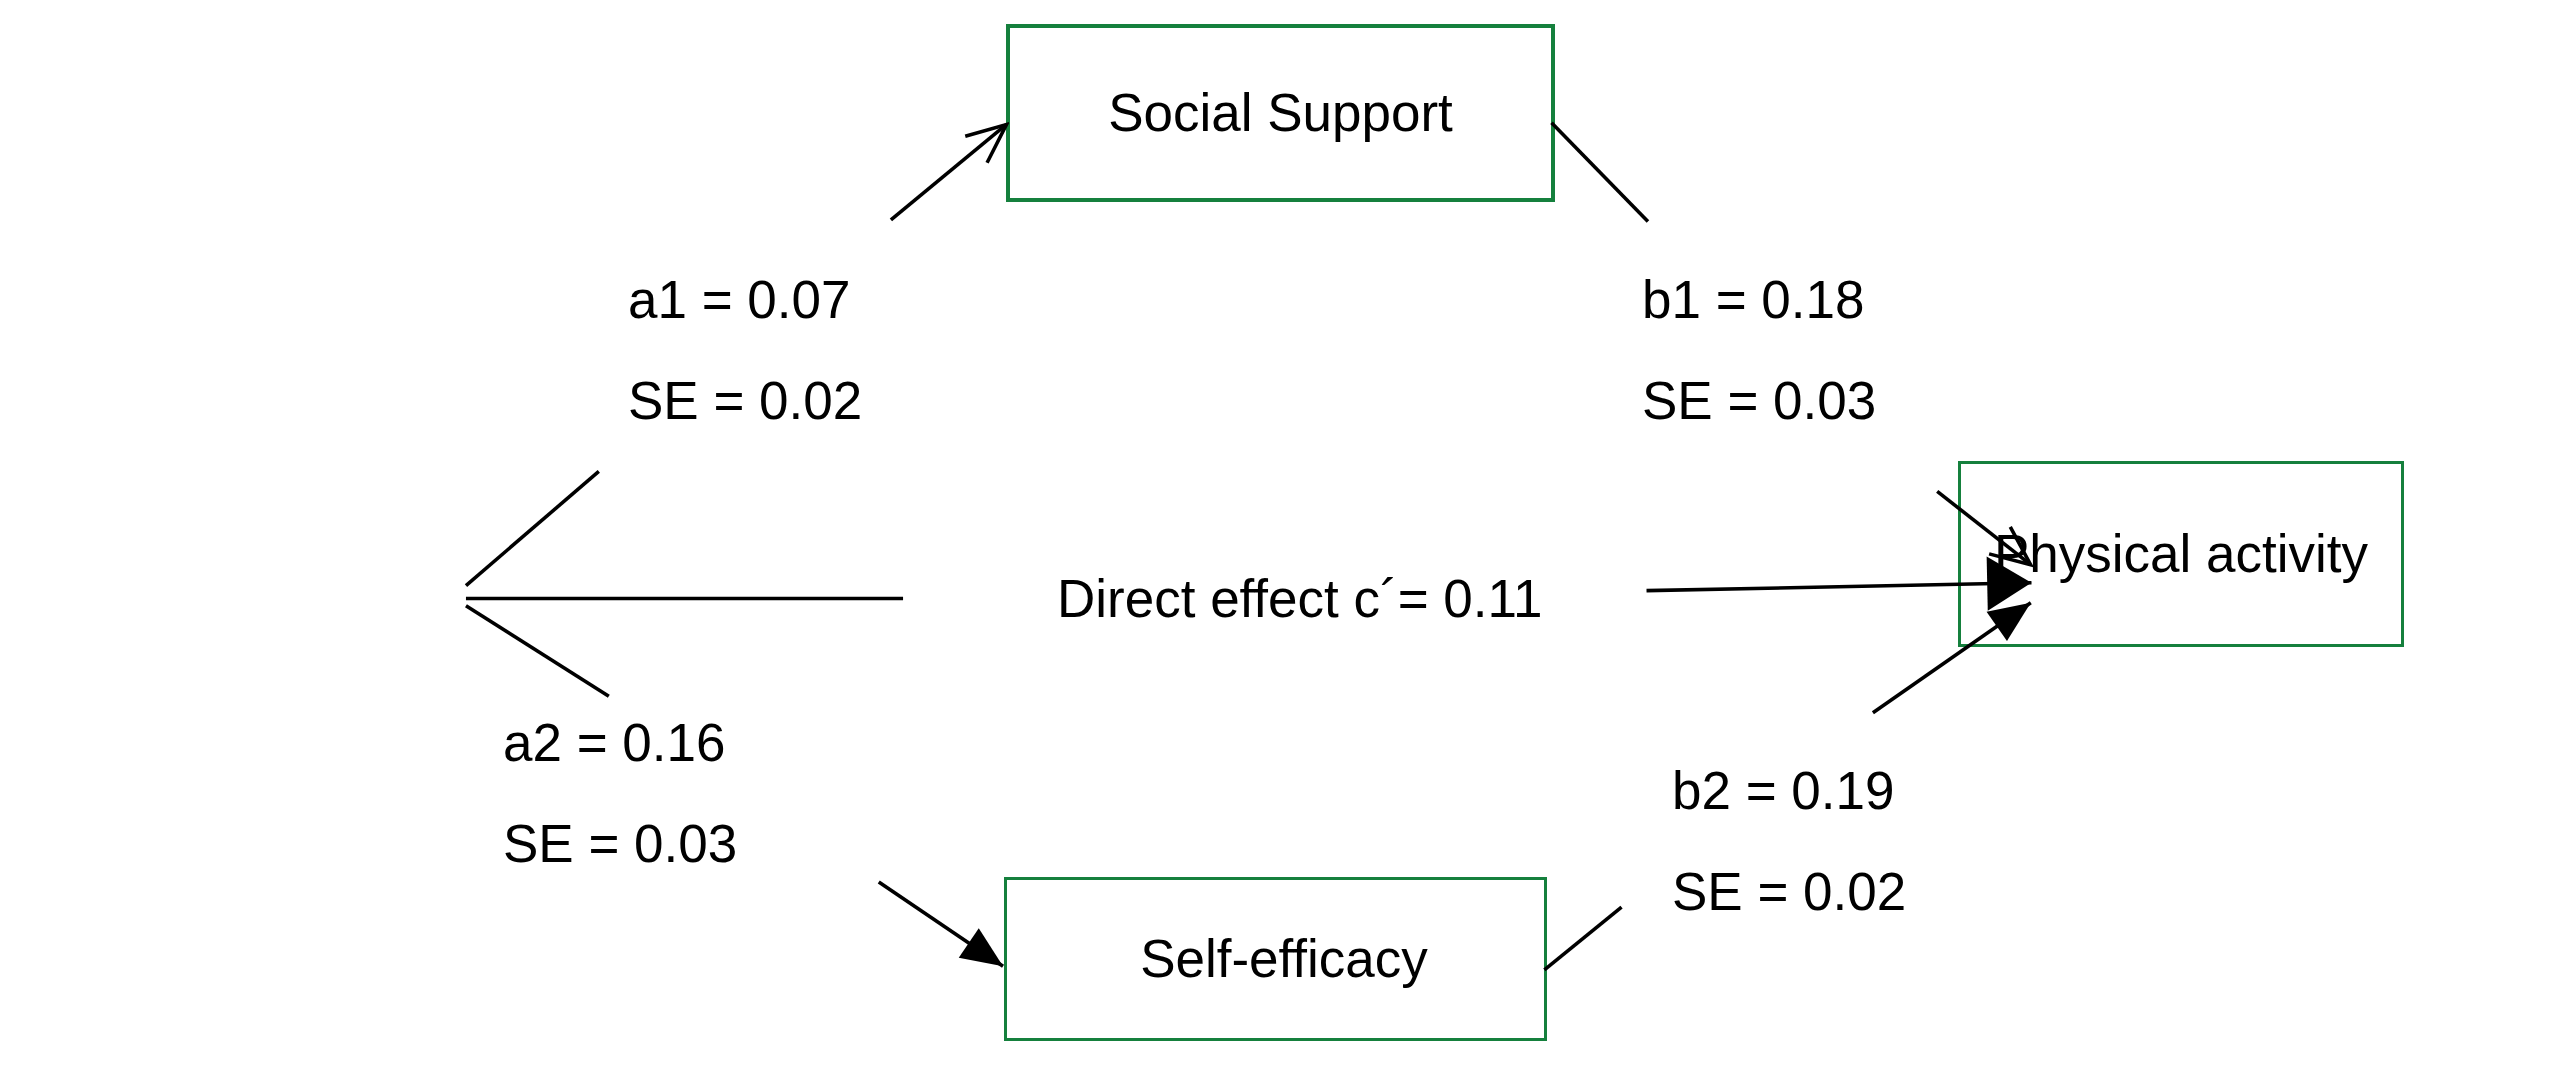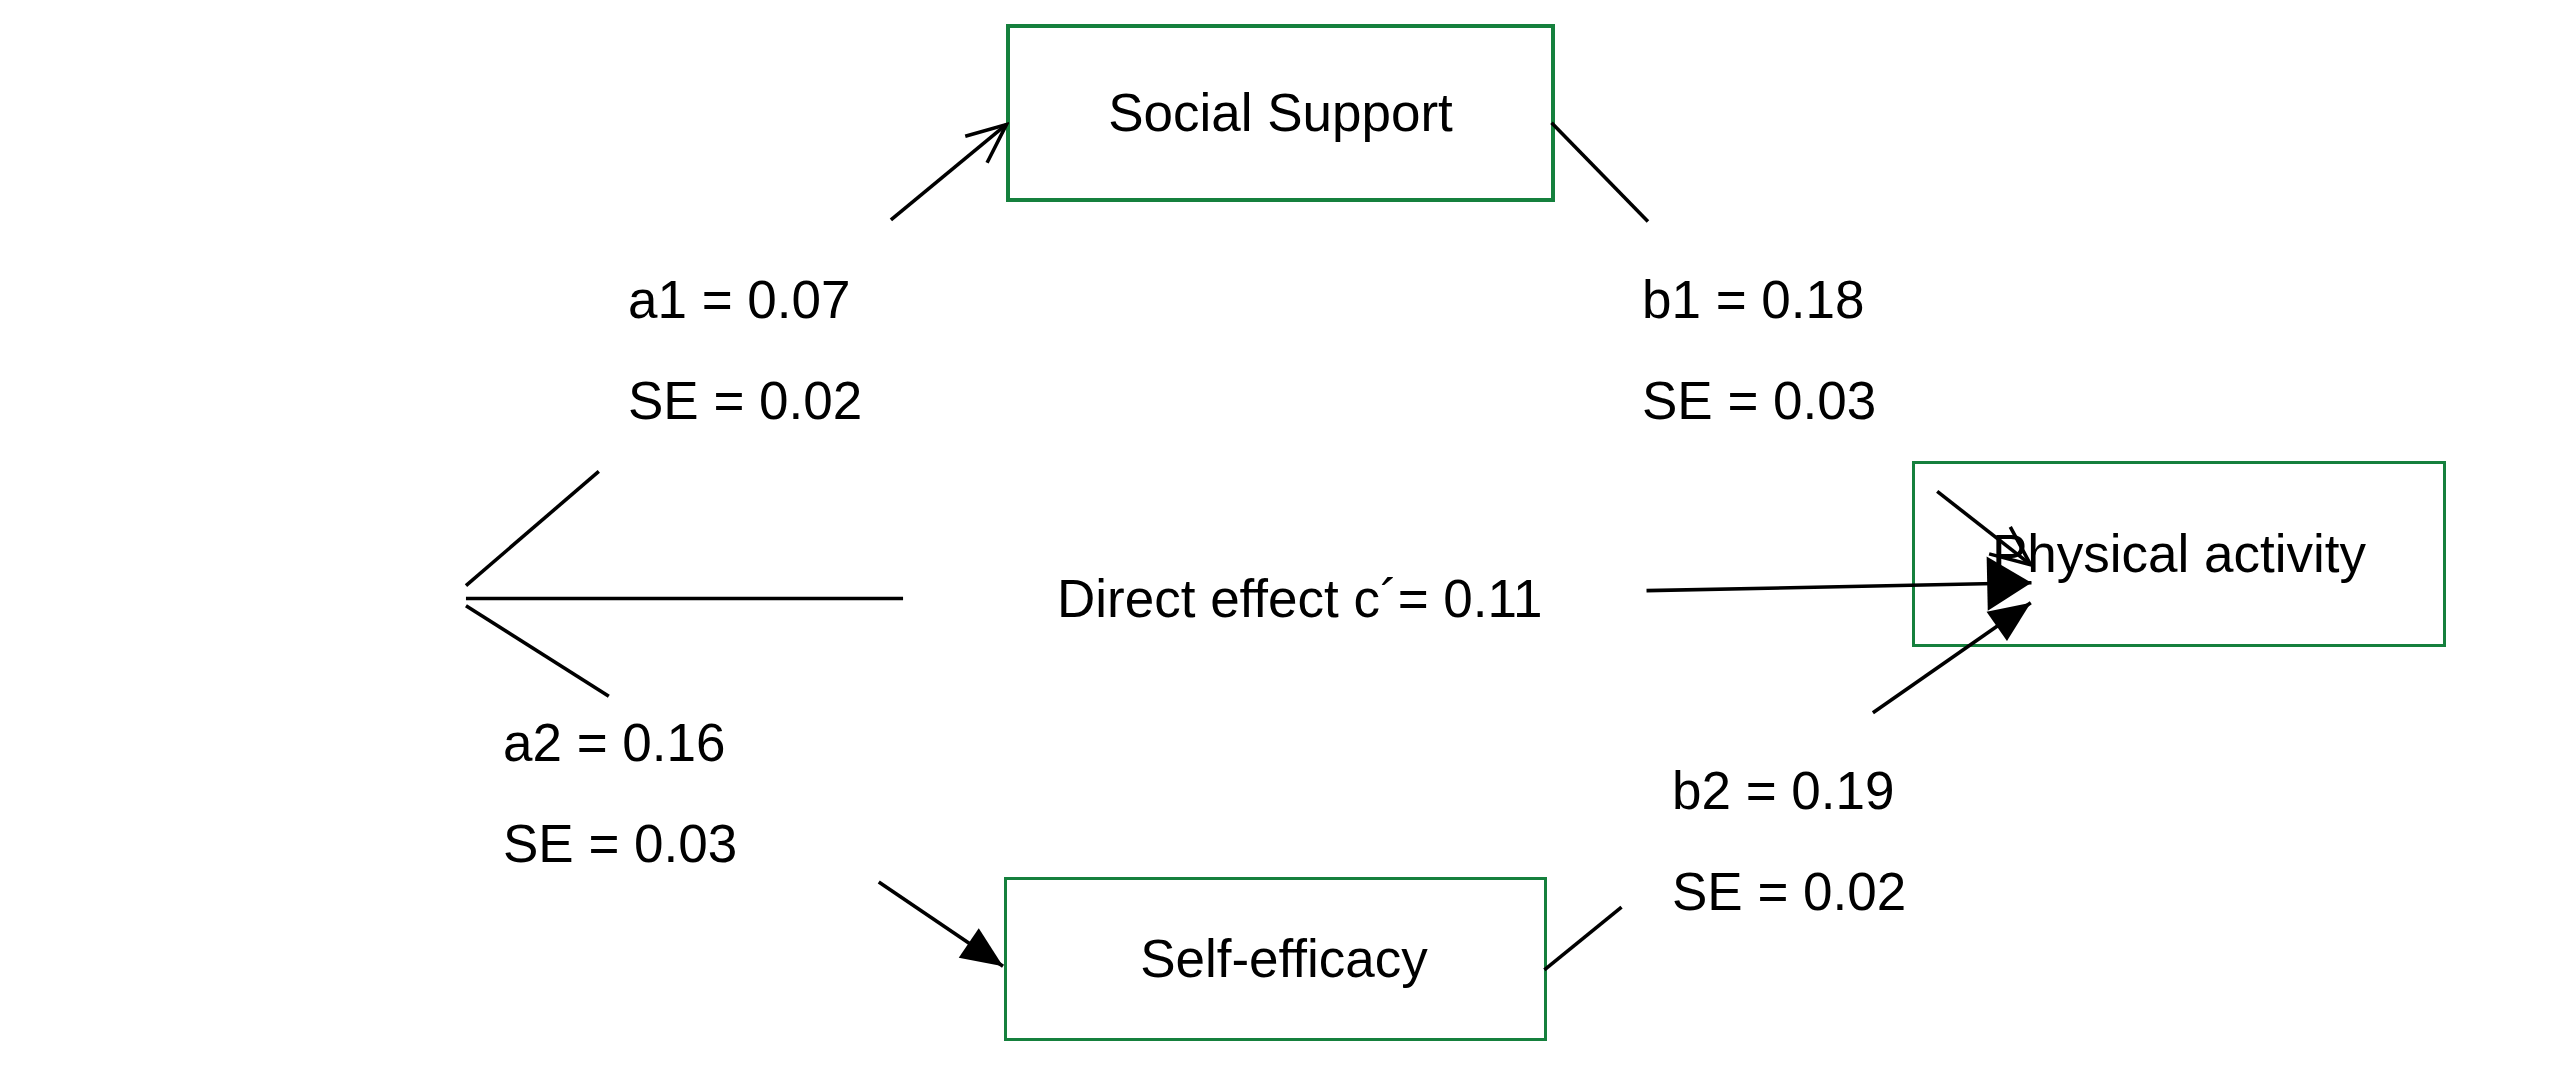--- a/index.html
+++ b/index.html
@@ -27,21 +27,21 @@
     justify-content: center;
     text-align: center;
     font-size: 53px;
     line-height: 66px;
     white-space: nowrap;
     z-index: 2;
   }
   .node.social   { left: 1006px; top: 24px;   width: 549px; height: 178px; border-width: 4.3px; }
   .node.locus    { left: 24px;   top: 451px;  width: 440px; height: 227px; border-width: 5.7px;
                    line-height: 100px; padding-top: 8.6px; }
-  .node.physical { left: 1912px; top: 461px;  width: 534px; height: 186px; }
+  .node.physical { left: 1958px; top: 461px;  width: 446px; height: 186px; }
   .node.selfeff  { left: 1004px; top: 877px; width: 543px; height: 164px; padding-left: 17px; }
 
   .arrow-layer {
     position: absolute;
     left: 0; top: 0;
     width: 2576px;
     height: 1067px;
     z-index: 3;
     pointer-events: none;
   }

